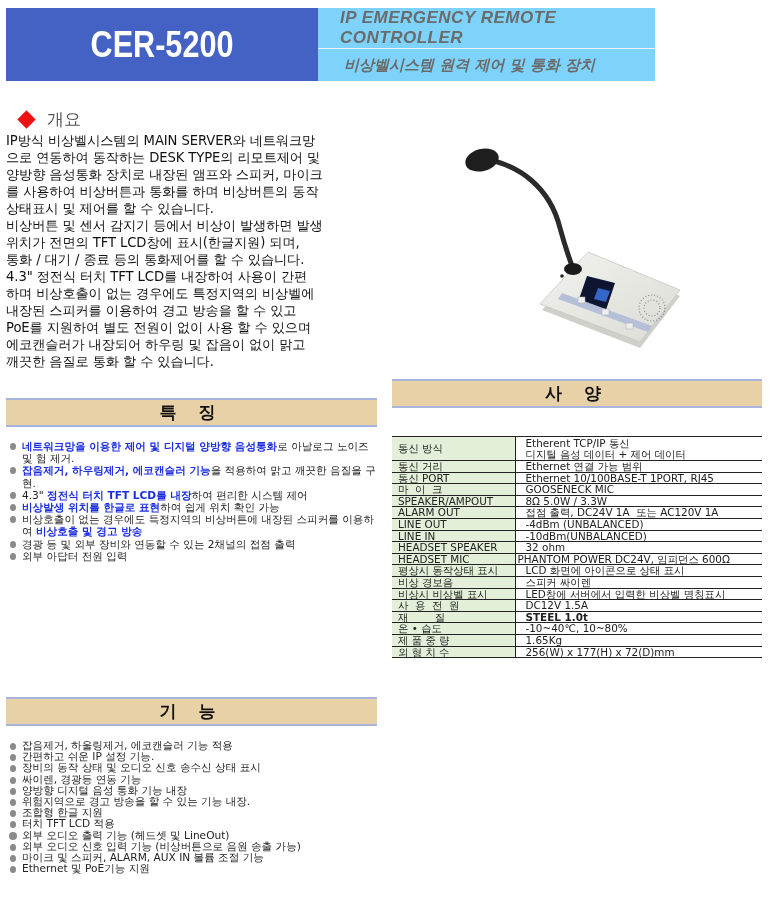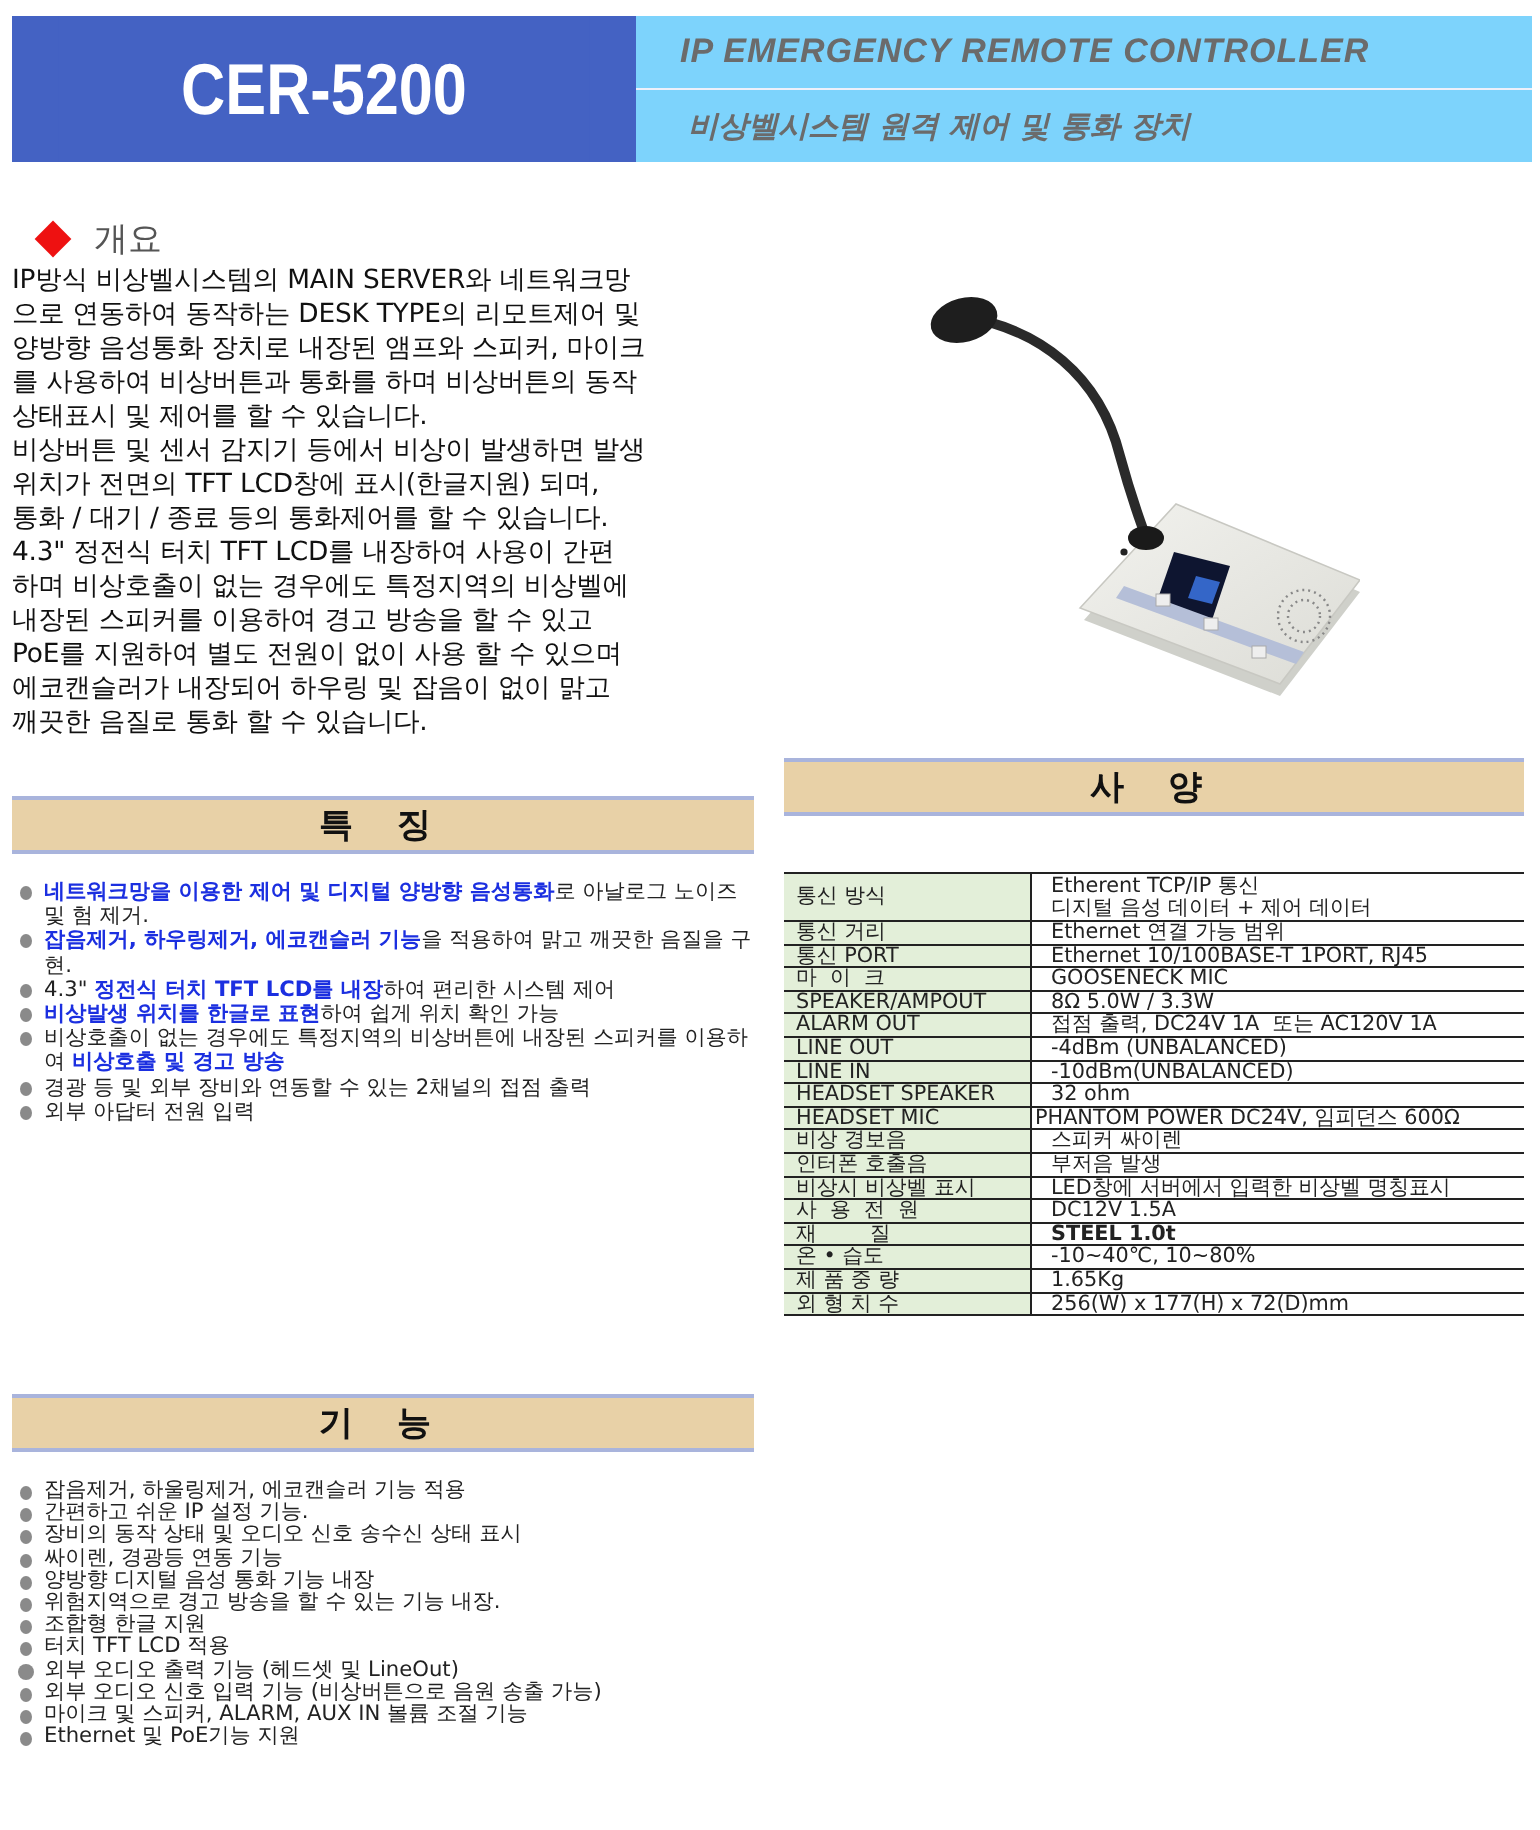--- a/index.html
+++ b/index.html
@@ -1,20 +1,20 @@
 <!DOCTYPE html>
 <html><head>
 <meta charset="utf-8">
 <style>
   * { box-sizing: border-box; margin: 0; padding: 0; }
   html, body { width: 770px; height: 915px; background: #ffffff; overflow: hidden; }
   body { position: relative; font-family: "DejaVu Sans", "Liberation Sans", sans-serif; color: #1a1a1a; }
 
   
-  .hdr { position: absolute; left: 6px; top: 8px; width: 760px; height: 73px; display: flex; }
+  .hdr { position: absolute; left: 6px; top: 8px; width: 649px; height: 73px; display: flex; }
   .hdr-model { width: 312px; height: 73px; background: #4462c3; color: #fff; display: flex; align-items: center; justify-content: center;
     font-family: "Liberation Sans", sans-serif; font-weight: bold; font-size: 36px; letter-spacing: 0px; transform: scaleX(0.85); transform-origin: center; }
   .hdr-model-wrap { width: 312px; height: 73px; background: #4462c3; display:flex; align-items:center; justify-content:center; overflow:hidden; }
   .hdr-right { flex: 1; background: #7dd3fc; display: flex; flex-direction: column; font-style: italic; }
   .hdr-line { flex: 1; display: flex; align-items: center; padding-left: 22px; color: #6b6b6b; font-weight: bold; }
   .hdr-line.l1 { font-family: "Liberation Sans", sans-serif; font-size: 17px; border-bottom: 1px solid #eef0fa; letter-spacing: 0.5px; }
   .hdr-line.l2 { font-size: 15px; padding-left: 26px; }
 
   
   .ov-title { position: absolute; left: 20px; top: 108px; font-size: 17px; color: #555; display: flex; align-items: center; gap: 10px; }
@@ -160,26 +160,26 @@
       </tr>
       <tr>
         <td class="k" style="white-space: pre;">HEADSET SPEAKER</td>
         <td class="v" style="white-space: pre;">32 ohm</td>
       </tr>
       <tr>
         <td class="k" style="white-space: pre;">HEADSET MIC</td>
         <td class="v flush" style="white-space: pre;">PHANTOM POWER DC24V, 임피던스 600Ω</td>
       </tr>
       <tr>
+        <td class="k" style="white-space: pre;">평상시 동작상태 표시</td>
+        <td class="v" style="white-space: pre;">LCD 화면에 아이콘으로 상태 표시</td>
+      </tr>
+      <tr>
         <td class="k" style="white-space: pre;">비상 경보음</td>
         <td class="v" style="white-space: pre;">스피커 싸이렌</td>
-      </tr>
-      <tr>
-        <td class="k" style="white-space: pre;">인터폰 호출음</td>
-        <td class="v" style="white-space: pre;">부저음 발생</td>
       </tr>
       <tr>
         <td class="k" style="white-space: pre;">비상시 비상벨 표시</td>
         <td class="v" style="white-space: pre;">LED창에 서버에서 입력한 비상벨 명칭표시</td>
       </tr>
       <tr>
         <td class="k" style="white-space: pre;">사  용  전  원</td>
         <td class="v" style="white-space: pre;">DC12V 1.5A</td>
       </tr>
       <tr>

